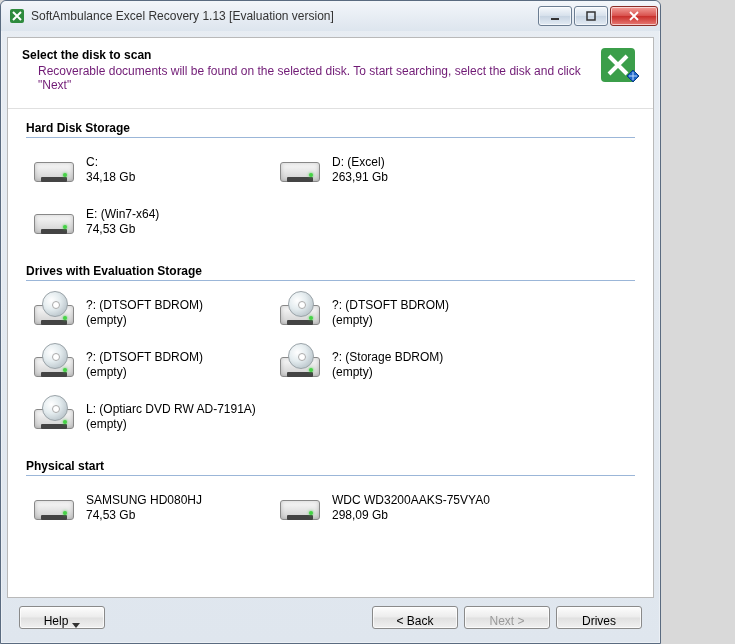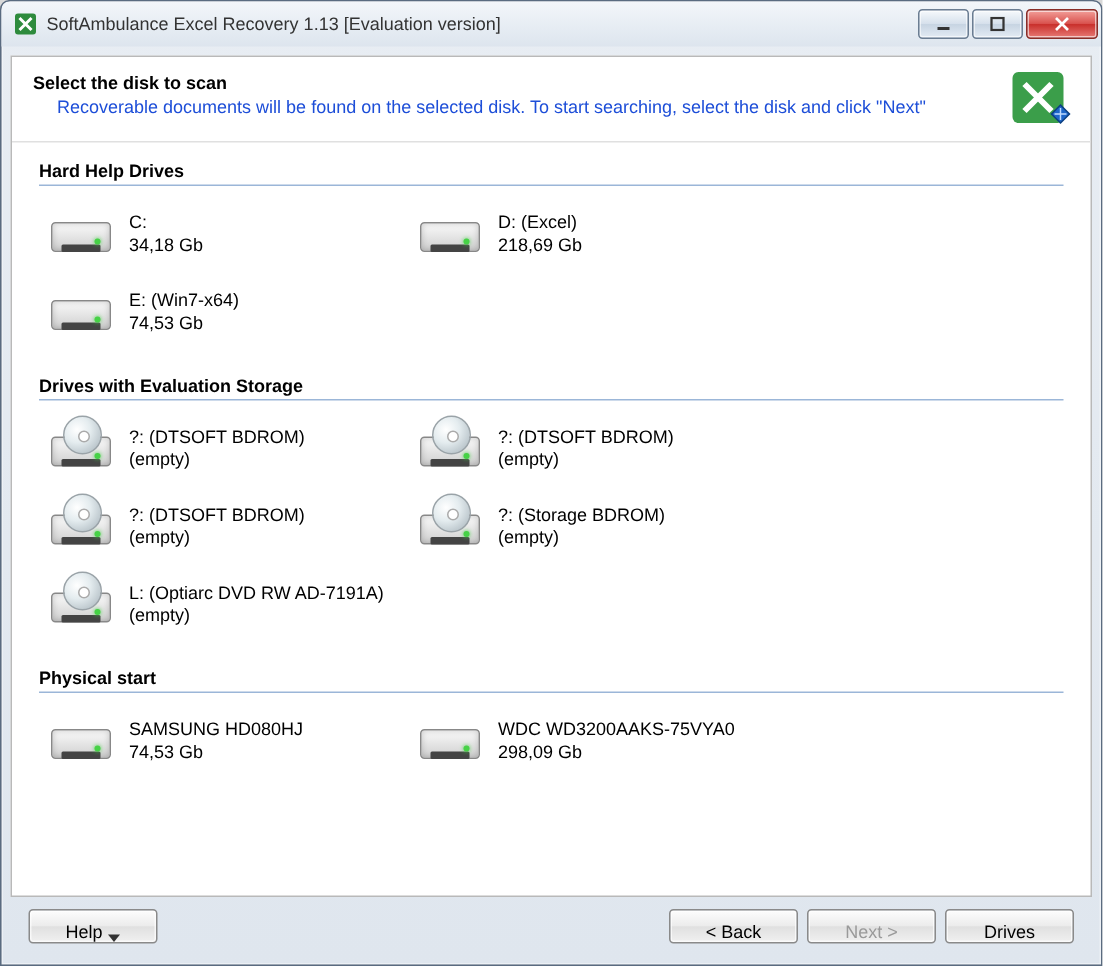--- a/index.html
+++ b/index.html
@@ -6,21 +6,21 @@
   body {
     margin: 0;
     font-family: "Segoe UI", Tahoma, sans-serif;
     font-size: 12px;
     background: #d9d9d9;
     width: 735px;
     height: 644px;
     overflow: hidden;
   }
   .window {
-    width: 735px;
+    width: 661px;
     height: 644px;
     background: linear-gradient(#e8edf3, #dfe6ee);
     border: 1px solid #5a6b80;
     border-radius: 6px 6px 0 0;
     display: flex;
     flex-direction: column;
     box-shadow: inset 0 0 0 1px rgba(255,255,255,0.4);
   }
   .titlebar {
     height: 30px;
@@ -63,21 +63,21 @@
     border: 1px solid #b9b9b9;
     display: flex;
     flex-direction: column;
   }
   .header {
     position: relative;
     padding: 10px 70px 16px 14px;
     border-bottom: 1px solid #e0e0e0;
   }
   .header h1 { margin: 0 0 2px 0; font-size: 12px; font-weight: bold; color: #000; }
-  .header p { margin: 0 0 0 16px; color: #1d4ed8; font-size: 12px; }
+  .header p { margin: 0 0 0 16px; color: #701a75; font-size: 12px; }
   .header-icon {
     position: absolute; right: 10px; top: 6px; width: 46px; height: 46px;
   }
   .body {
     flex: 1;
     overflow: auto;
     padding: 12px 18px;
   }
   .section-title {
     font-weight: bold;
@@ -213,21 +213,21 @@
             <rect x="4" y="4" width="34" height="34" rx="4" fill="#3b9e4a"></rect>
             <path d="M12 12 L30 30 M30 12 L12 30" stroke="#fff" stroke-width="4"></path>
             <path d="M36 26 l6 6 -6 6 -6 -6 z" fill="#1d66c9" stroke="#0c3f80" stroke-width="1"></path>
             <path d="M36 28 v8 M32 32 h8" stroke="#bedbff" stroke-width="1"></path>
           </svg>
         </div>
       </div>
 
       <div class="body">
 
-        <div class="section-title first">Hard Help Drives</div>
+        <div class="section-title first">Hard Disk Storage</div>
         <div class="divider"></div>
         <div class="grid">
           <div class="drive-item">
             <div class="drive-icon">
               <div class="hdd-body">
                   <div class="hdd-slot"></div>
                   <div class="hdd-led"></div>
                 </div>
             </div>
             <div class="drive-text">
@@ -237,21 +237,21 @@
           </div>
           <div class="drive-item">
             <div class="drive-icon">
               <div class="hdd-body">
                   <div class="hdd-slot"></div>
                   <div class="hdd-led"></div>
                 </div>
             </div>
             <div class="drive-text">
               <div>D: (Excel)</div>
-              <div>218,69 Gb</div>
+              <div>263,91 Gb</div>
             </div>
           </div>
           <div class="drive-item">
             <div class="drive-icon">
               <div class="hdd-body">
                   <div class="hdd-slot"></div>
                   <div class="hdd-led"></div>
                 </div>
             </div>
             <div class="drive-text">

